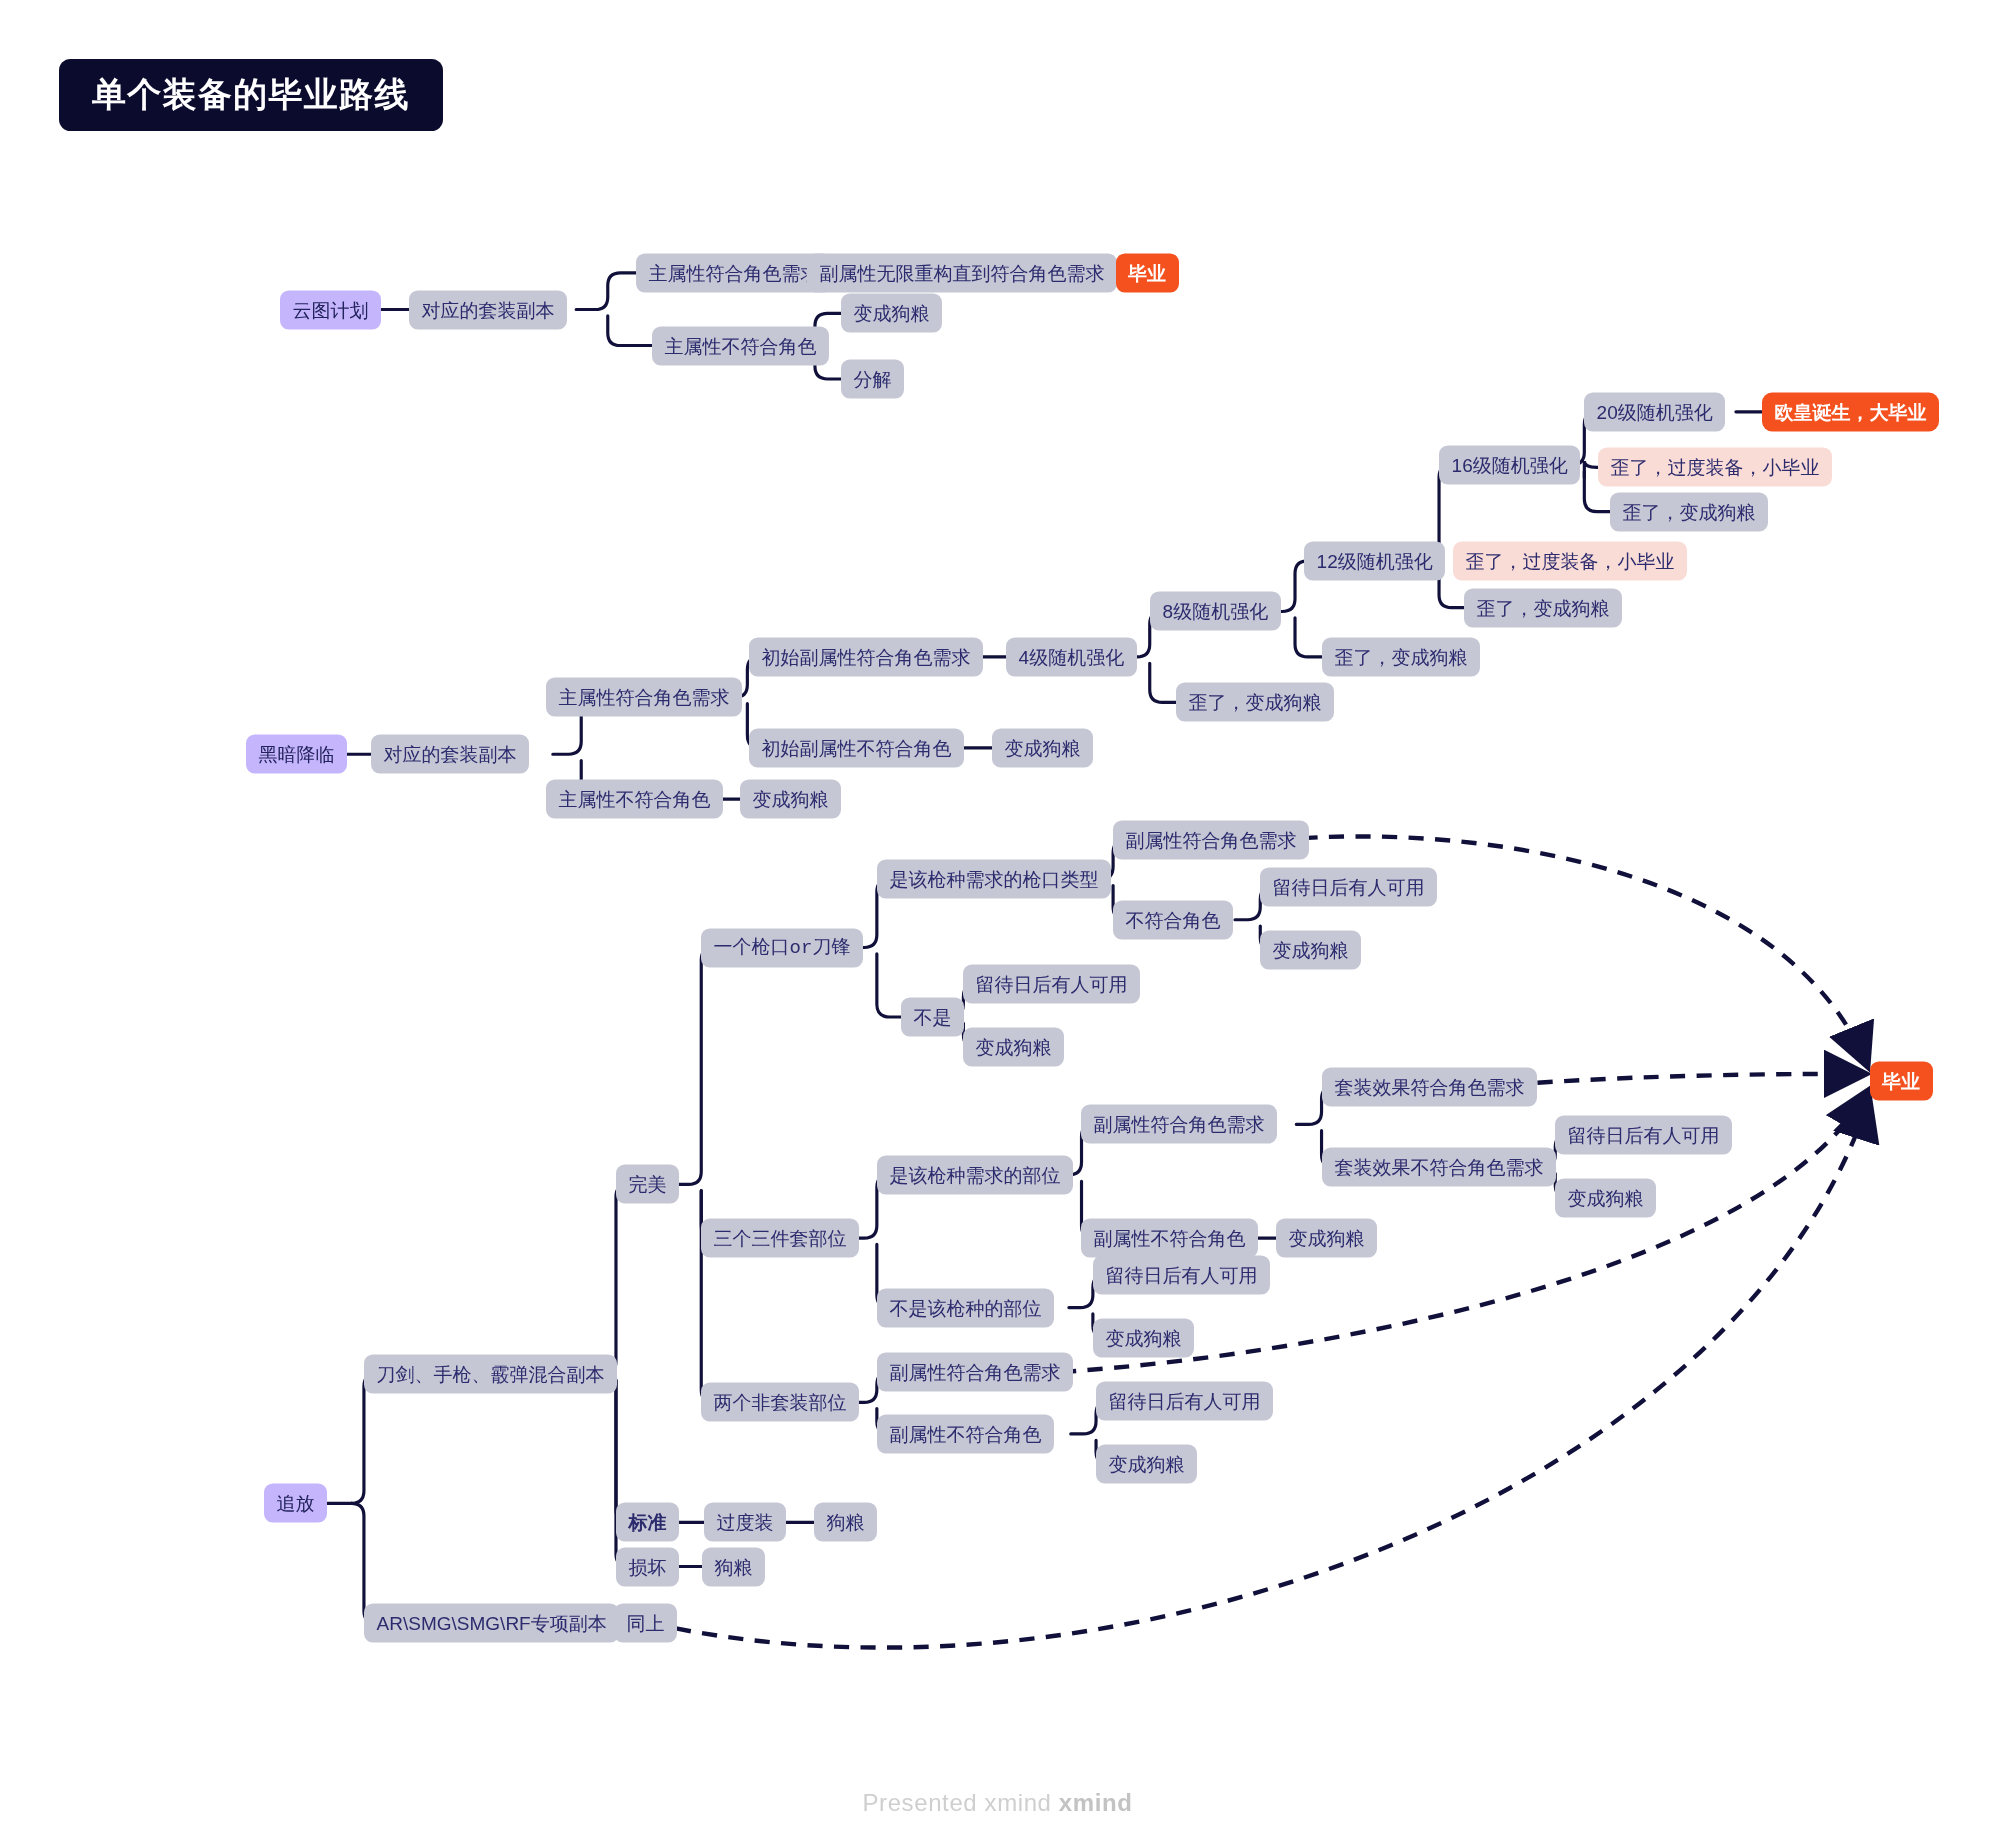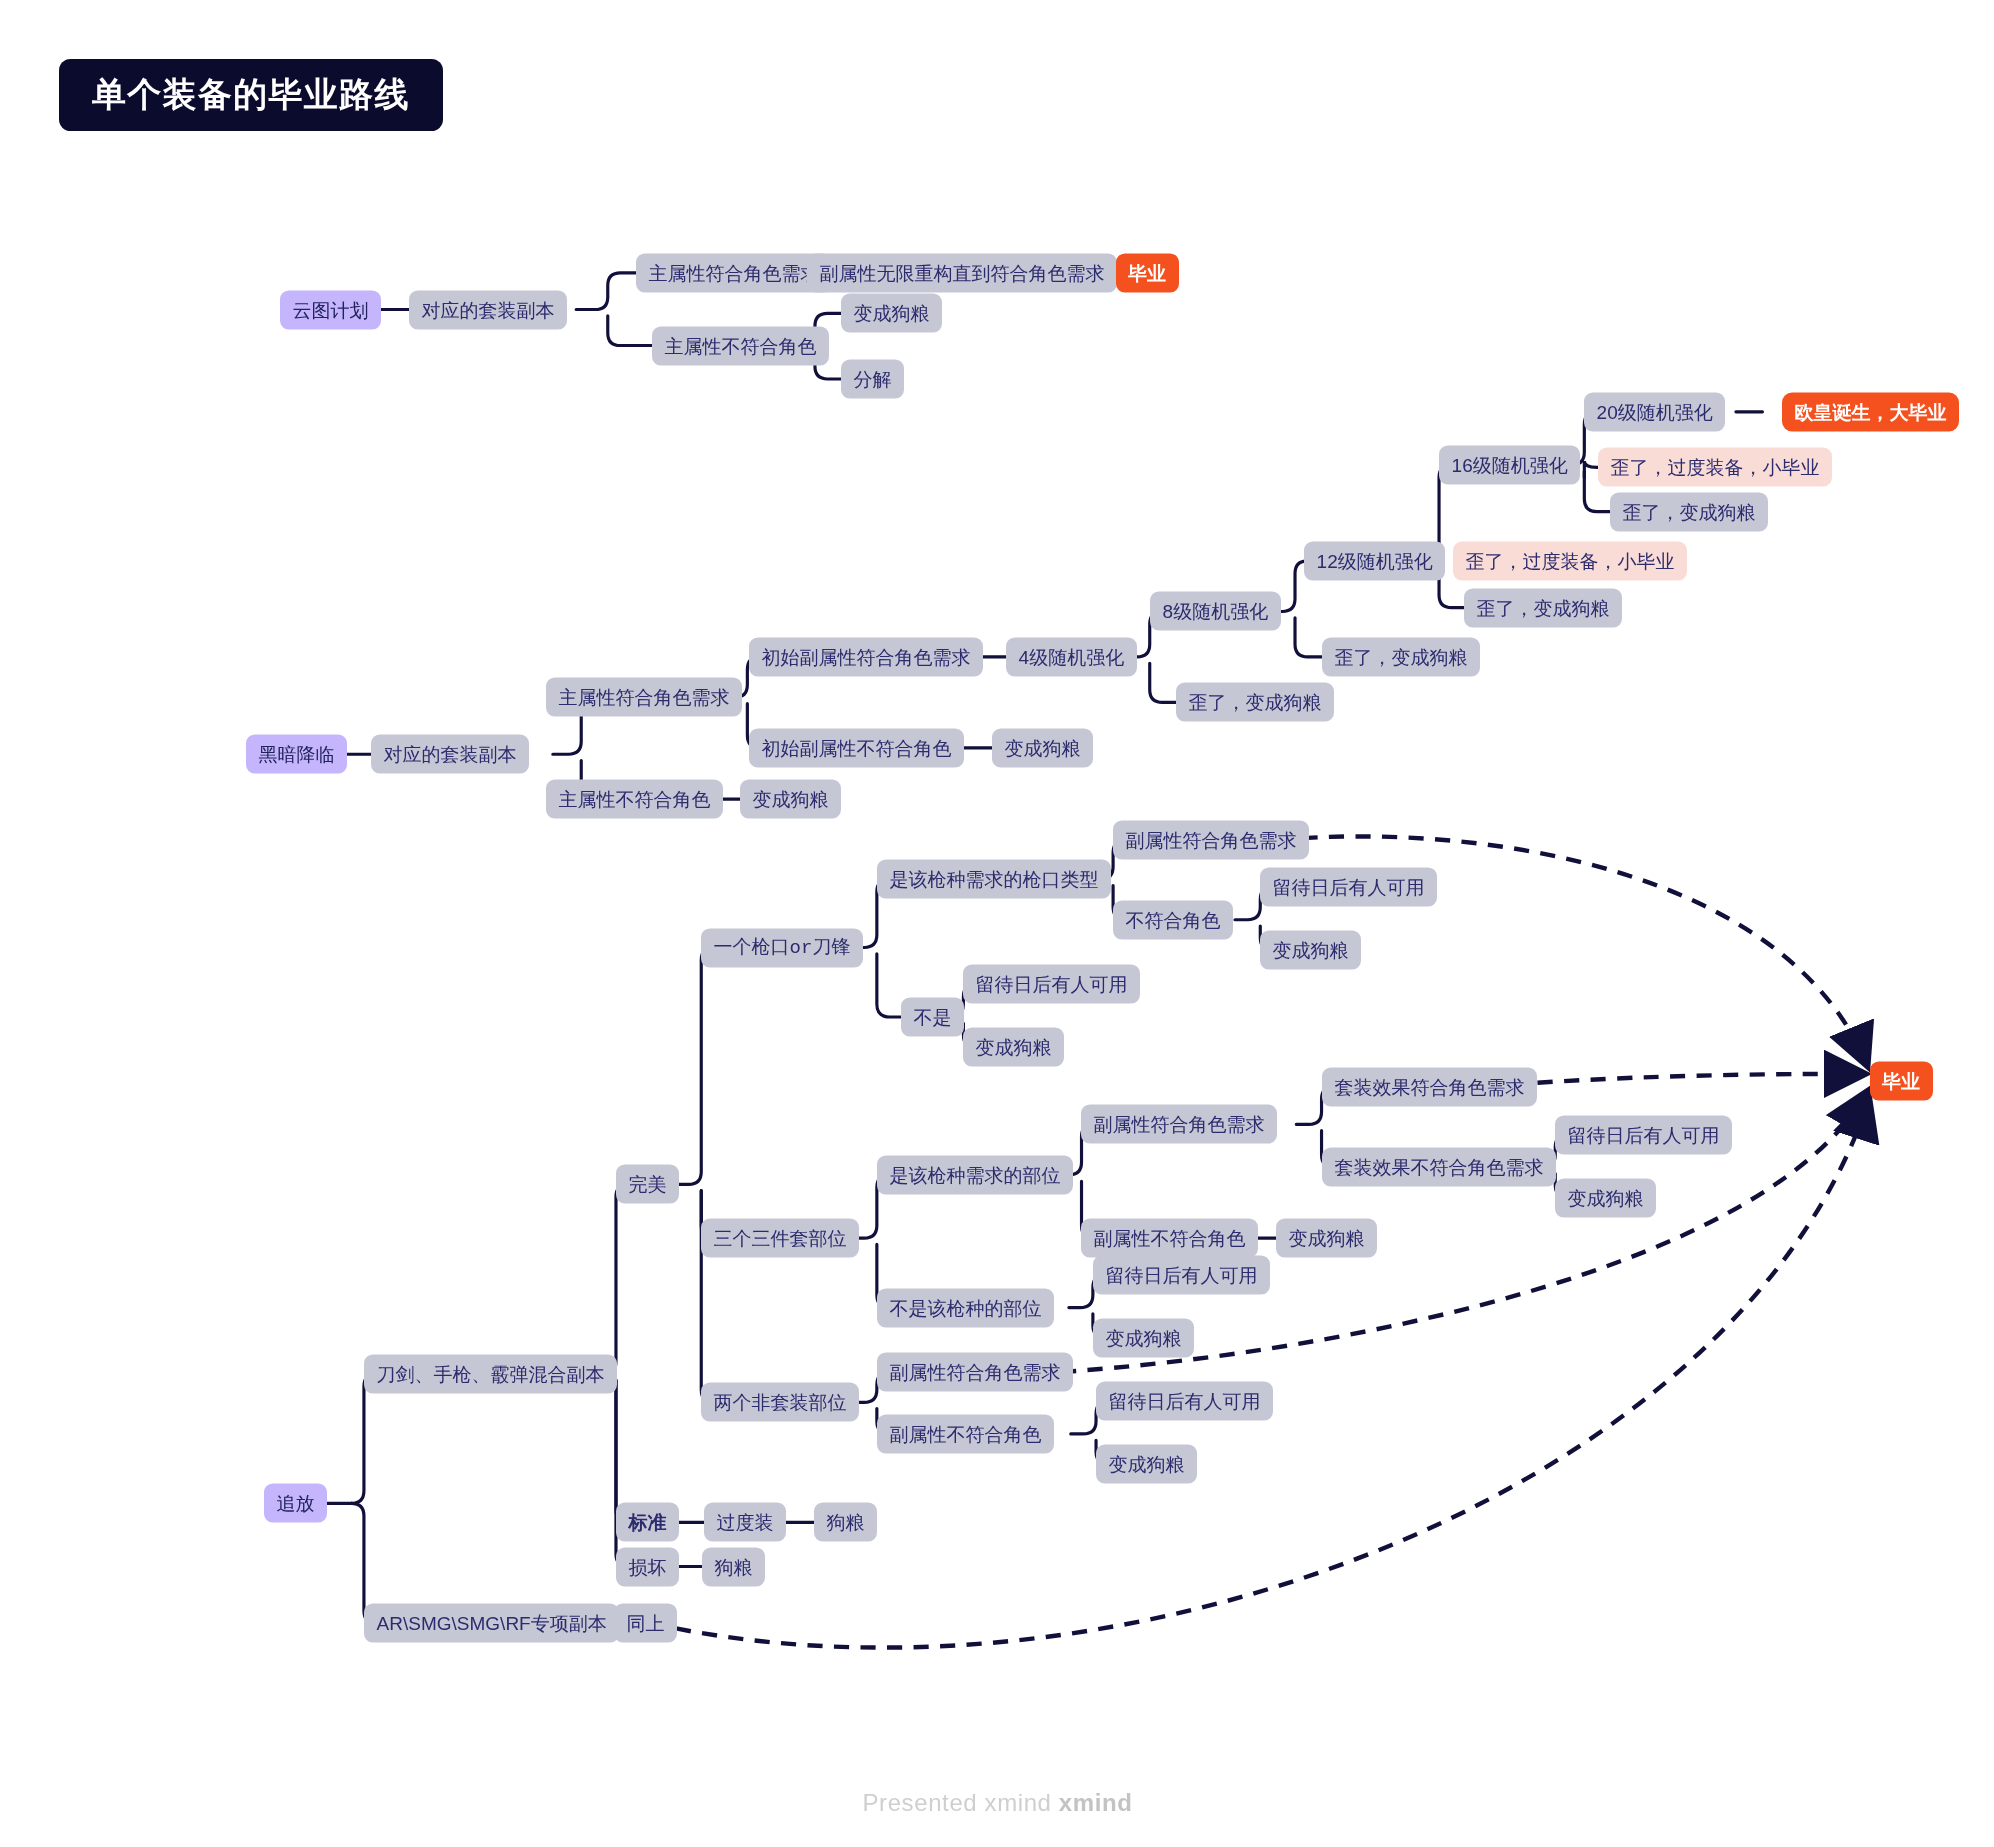--- a/index.html
+++ b/index.html
@@ -27,21 +27,21 @@
     border-radius:8.8px;
     font-size:19px;
     line-height:1;
     padding:10px 12.6px;
     color:#2b2b6e;
     background:#c6c7d4;
     box-sizing:border-box;
   }
   .node.root{background:#c4b5fd;color:#23235c;}
   .node.orange{background:#f4511e;color:#ffffff;font-weight:bold;padding-left:12px;}
-  .node.orange-big{background:#f4511e;color:#ffffff;font-weight:bold;border-radius:10px;margin-left:20px;}
+  .node.orange-big{background:#f4511e;color:#ffffff;font-weight:bold;border-radius:10px;}
   .node.pink{background:#fadcd7;color:#2b2b6e;}
 
   .watermark{
     position:absolute;left:0;top:1789px;width:1995px;
     text-align:center;color:#cfcfcf;font-size:24px;letter-spacing:0.6px;
   }
   .watermark b{color:#c3c3c3;}
 </style>
 </head>
 <body>

